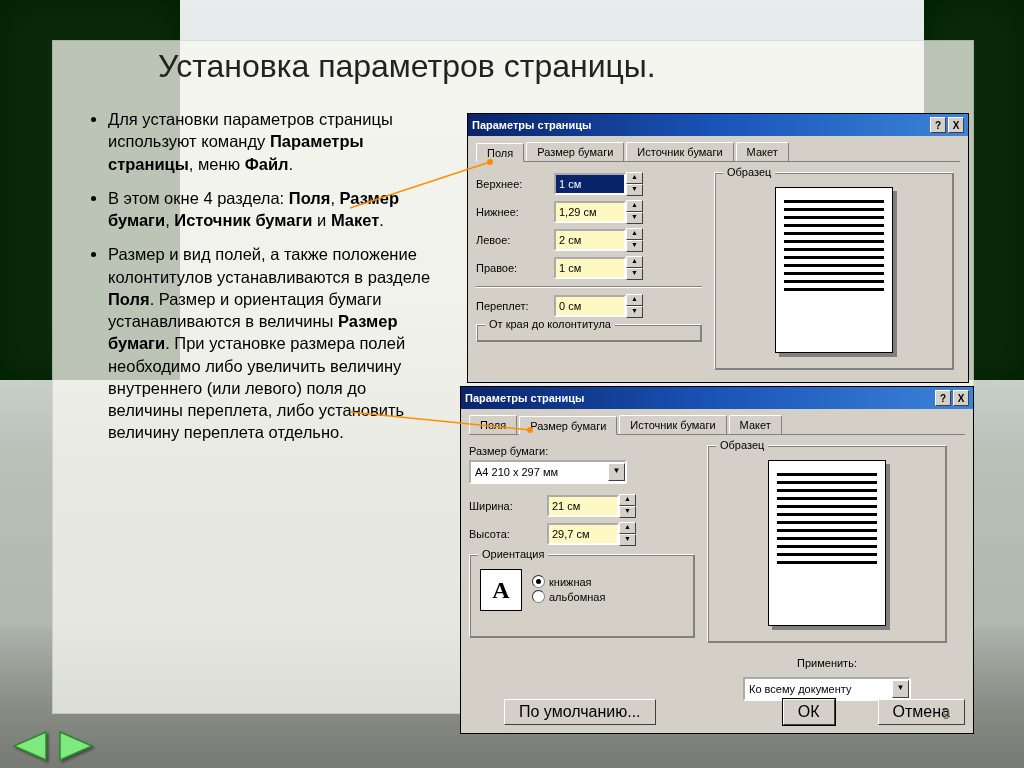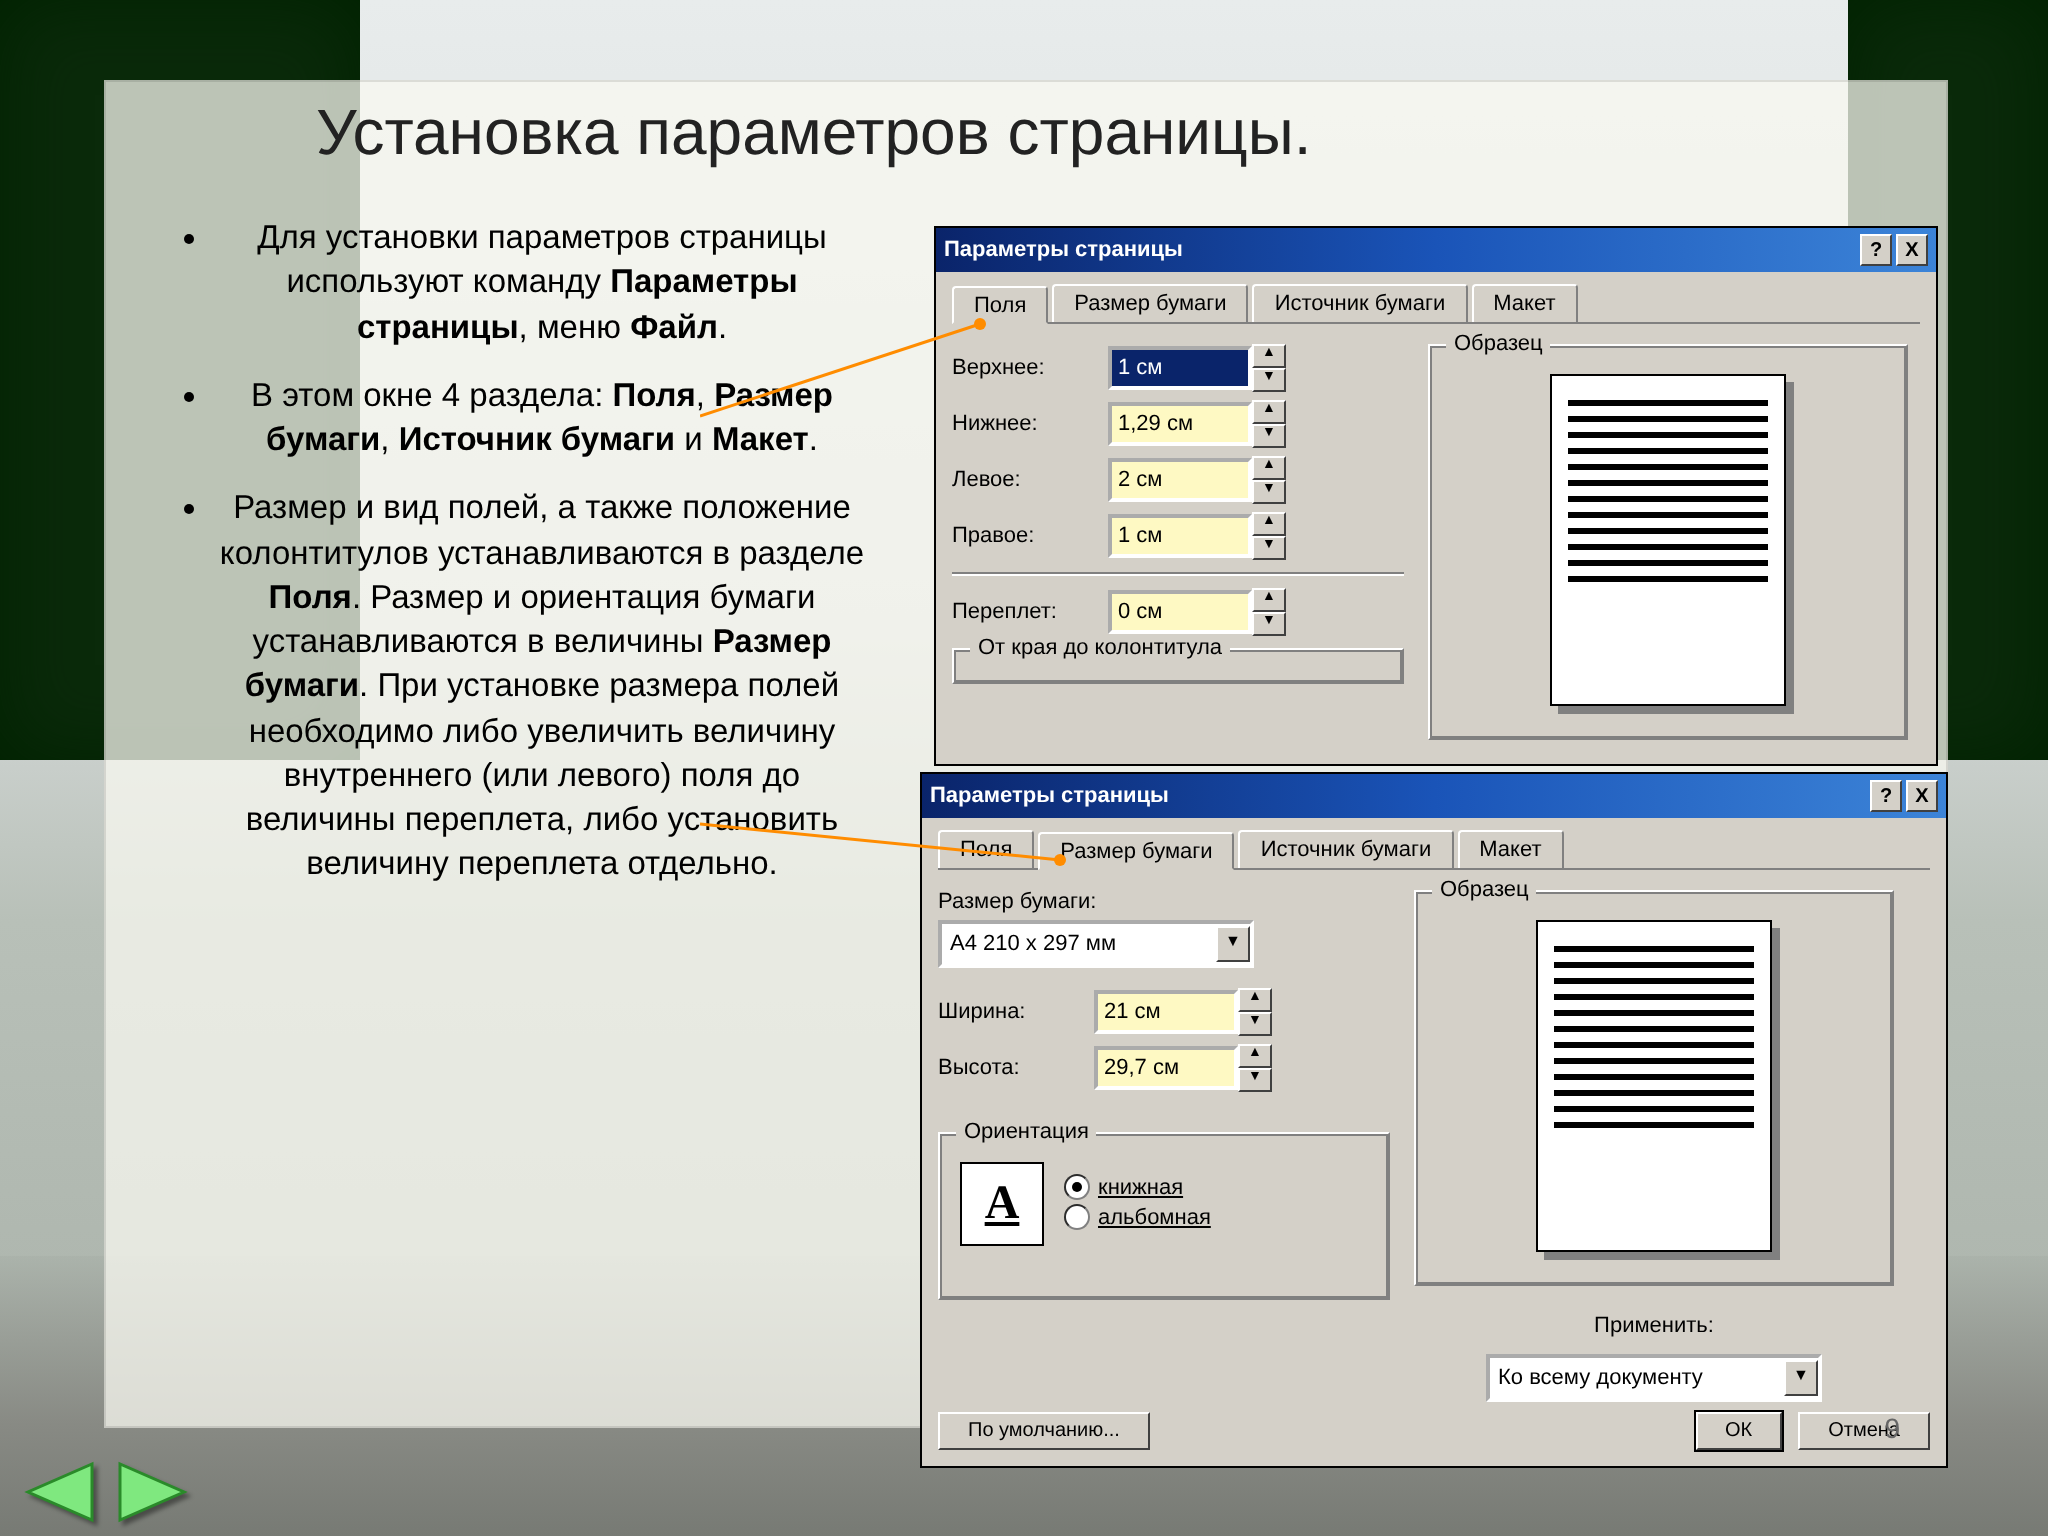--- a/index.html
+++ b/index.html
@@ -4,21 +4,21 @@
 <style>
 html,body{margin:0;padding:0;width:1024px;height:768px;overflow:hidden;font-family:Arial,sans-serif;}
 .bg{position:absolute;inset:0;background:linear-gradient(180deg,#e8ecec 0%,#d8dcdc 40%,#b8c0b8 60%,#a8b0a8 100%);}
 .bg::before{content:"";position:absolute;left:0;top:0;width:180px;height:380px;background:#0a2a0a;box-shadow:inset 0 0 40px #020;}
 .bg::after{content:"";position:absolute;right:0;top:0;width:100px;height:380px;background:#0a2a0a;box-shadow:inset 0 0 40px #020;}
 .rocks{position:absolute;left:0;bottom:0;width:1024px;height:140px;background:linear-gradient(180deg,rgba(168,176,168,0.6) 0%,#888a84 60%,#777a74 100%);}
 .content{position:absolute;left:52px;top:40px;width:920px;height:672px;background:rgba(248,248,240,0.75);border:1px solid rgba(0,0,0,0.1);}
 .title{position:absolute;left:158px;top:48px;font-size:32px;color:#222;}
 .body-text{position:absolute;left:84px;top:108px;width:350px;font-size:16.5px;line-height:1.35;color:#000;}
 .body-text ul{margin:0;padding-left:24px;}
-.body-text li{margin-bottom:12px;text-align:center;}
+.body-text li{margin-bottom:12px;}
 .b{font-weight:bold;}
 .slide-num{position:absolute;right:74px;bottom:46px;font-size:14px;color:#666;}
 .nav-btn{position:absolute;bottom:6px;width:40px;height:32px;cursor:pointer;}
 .nav-prev{left:10px;}
 .nav-next{left:56px;}
 .nav-btn svg{filter:drop-shadow(2px 2px 1px rgba(0,0,0,0.4));}
 
 
 .dialog{position:absolute;background:#d4d0c8;border:1px solid #000;font-family:Tahoma,sans-serif;font-size:11px;}
 .dlg1{left:467px;top:113px;width:500px;height:268px;}
@@ -44,21 +44,21 @@
 .sample-box{width:226px;height:180px;}
 .sample-page{margin:4px auto;width:100px;height:140px;background:#fff;border:1px solid #000;box-shadow:4px 4px 0 #808080;padding:12px 8px;}
 .sample-page .line{height:3px;background:#000;margin-bottom:5px;}
 .dropdown{width:150px;height:20px;border:2px inset #fff;background:#fff;display:flex;align-items:center;justify-content:space-between;padding:0 0 0 4px;font-size:11px;}
 .dropdown .dd-btn{width:15px;height:16px;background:#d4d0c8;border:1px solid #fff;border-right-color:#404040;border-bottom-color:#404040;font-size:8px;text-align:center;line-height:14px;}
 .orient-box{display:flex;align-items:center;gap:10px;padding:4px;}
 .orient-icon{width:40px;height:40px;background:#fff;border:1px solid #000;display:flex;align-items:center;justify-content:center;font-size:24px;font-family:Georgia,serif;font-weight:bold;}
 .radio{display:flex;align-items:center;gap:4px;font-size:11px;margin-bottom:2px;}
 .radio-dot{width:11px;height:11px;border-radius:50%;border:1px inset #808080;background:#fff;display:flex;align-items:center;justify-content:center;}
 .radio-dot.on::after{content:"";width:5px;height:5px;background:#000;border-radius:50%;}
-.btn{padding:3px 14px;background:#d4d0c8;border:1px solid #fff;border-right-color:#404040;border-bottom-color:#404040;font-size:10px;cursor:pointer;}
+.btn{padding:3px 14px;background:#d4d0c8;border:1px solid #fff;border-right-color:#404040;border-bottom-color:#404040;font-size:16px;cursor:pointer;margin-left:35px;}
 .btn.def{outline:1px solid #000;}
 .dlg-buttons{position:absolute;left:8px;right:8px;bottom:8px;display:flex;justify-content:space-between;align-items:center;}
 .dlg-buttons .right{display:flex;gap:8px;}
 .hr{border-top:1px solid #808080;border-bottom:1px solid #fff;margin:6px 0;}
 .arrow-line{position:absolute;pointer-events:none;}
 </style>
 </head>
 <body>
 
 <div class="bg"></div>
@@ -211,21 +211,21 @@
         <div class="frow">
             <span class="flabel">Высота:</span>
           <div class="spin">
               <input value="29,7 см" style="">
               <div class="spin-btns">
                 <span>▲</span>
                 <span>▼</span>
               </div>
             </div>
           </div>
-        <div class="groupbox" style="margin-top:20px;height:66px;text-decoration:underline;">
+        <div class="groupbox" style="margin-top:8px;height:66px;">
           <div style="position:absolute;top:-7px;left:8px;background:#d4d0c8;padding:0 4px">Ориентация</div>
           <div class="orient-box">
             <div class="orient-icon">A</div>
             <div>
               <div class="radio">
                   <div class="radio-dot on"></div>
                   <span>книжная</span>
                 </div>
               <div class="radio">
                   <div class="radio-dot"></div>

